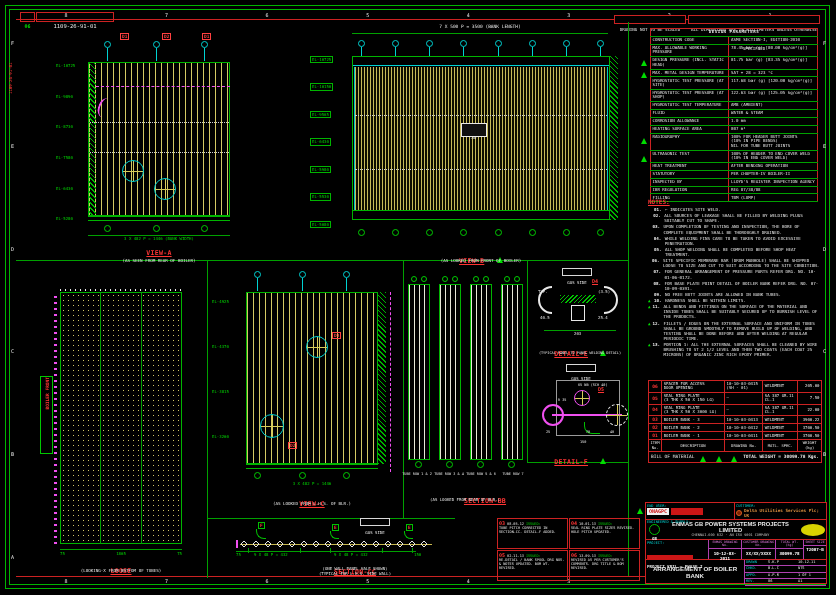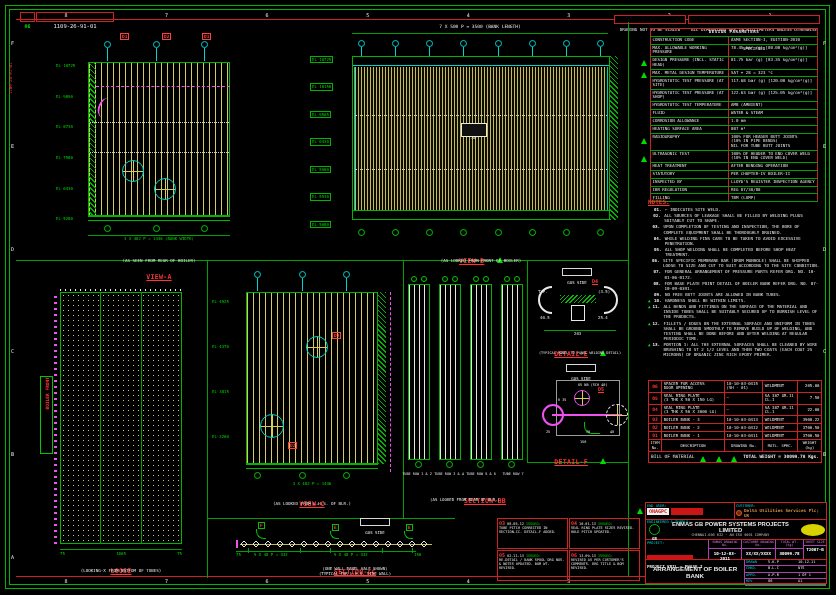--- a/index.html
+++ b/index.html
@@ -216,21 +216,21 @@
     <div class="abs circle ccyan cross" style="left:154px;top:178px;width:22px;height:22px;"></div>
     <div class="abs circle" style="left:98px;top:98px;width:14px;height:20px;border-left:2px solid #f050f0;border-radius:50% 0 0 50%;transform:rotate(18deg);"></div>
     <div class="abs" style="left:88px;top:216px;width:142px;height:5px;border-top:1px solid #00b400;border-bottom:1px solid #00b400;"></div>
     <div class="abs crow" style="left:104px;top:224px;width:104px;height:9px;">
       <span class="sg circle"></span>
       <span class="sg circle"></span>
       <span class="sg circle"></span>
     </div>
     <div class="abs gline" style="left:88px;top:235px;width:142px;height:1px;"></div>
     <div class="abs gdim ctr" style="left:88px;top:237px;width:142px;">3 X 482 P = 1446  (BANK WIDTH)</div>
-    <div class="abs ctr" style="left:88px;top:264px;width:142px;">
+    <div class="abs ctr" style="left:88px;top:240px;width:142px;">
       <span class="rhead">VIEW-A</span>
     </div>
     <div class="abs ctr t42 white" style="left:70px;top:258px;width:178px;">(AS SEEN FROM REAR OF BOILER)</div>
   </div>
 
   <div>
     <div class="abs ctr t45 white" style="left:380px;top:24px;width:200px;">7 X 500 P = 3500  (BANK LENGTH)</div>
     <div class="abs gline" style="left:352px;top:33px;width:256px;height:1px;"></div>
     <div class="abs elcol" style="left:310px;top:56px;width:34px;height:172px;">
 

